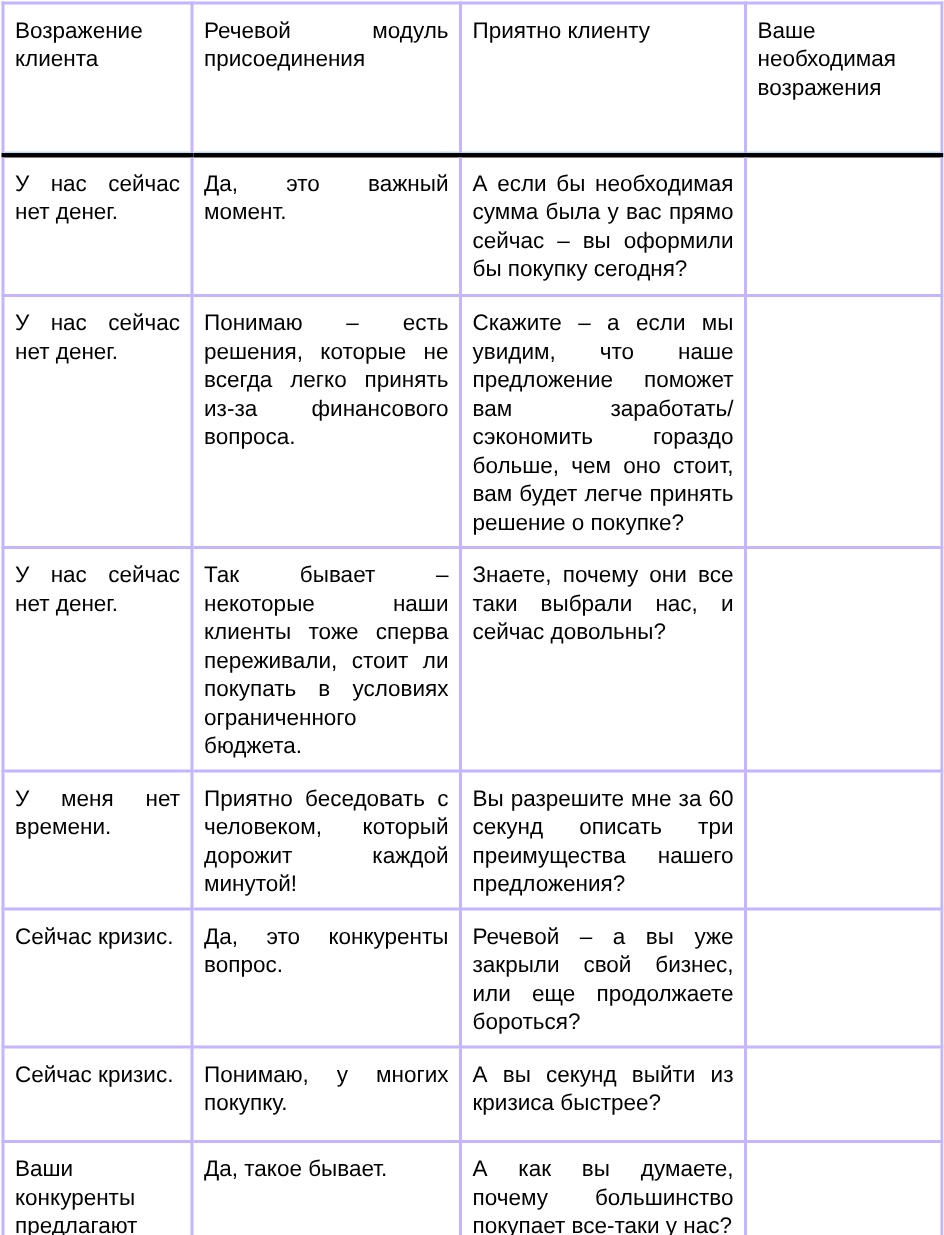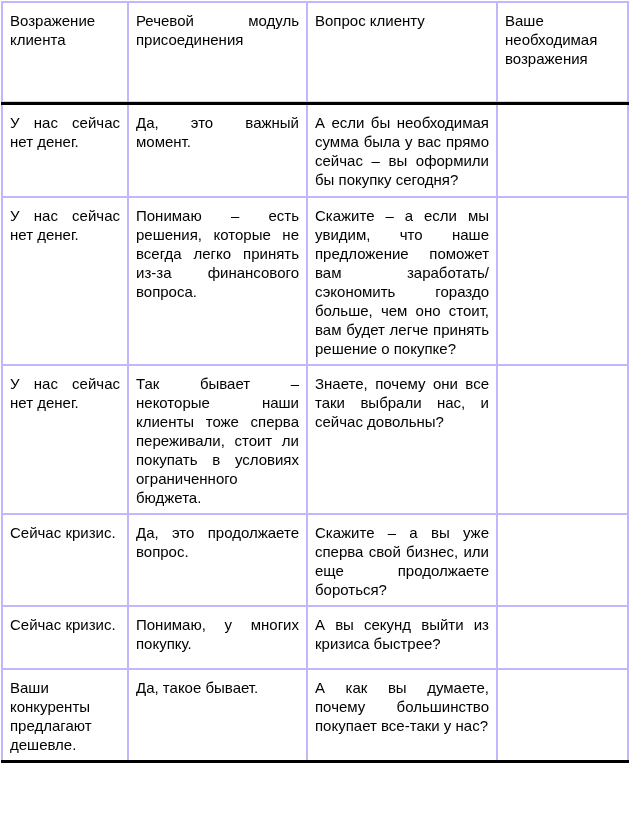--- a/index.html
+++ b/index.html
@@ -61,21 +61,21 @@
     <colgroup>
       <col class="c1">
         <col class="c2">
         <col class="c3">
         <col class="c4">
     </colgroup>
     <thead>
       <tr class="header-row">
         <th>Возражение клиента</th>
         <th>Речевой модуль присоединения</th>
-        <th>Вопрос клиенту</th>
+        <th>Приятно клиенту</th>
         <th>Ваше необходимая возражения</th>
       </tr>
     </thead>
     <tbody>
       <tr class="row-0">
         <td>У нас сейчас нет денег.</td>
         <td>Да, это важный момент.</td>
         <td>А если бы необходимая сумма была у вас прямо сейчас – вы оформили бы покупку сегодня?</td>
         <td></td>
       </tr>
@@ -84,24 +84,30 @@
         <td>Понимаю – есть решения, которые не всегда легко принять из-за финансового вопроса.</td>
         <td>Скажите – а если мы увидим, что наше предложение поможет вам заработать/сэкономить гораздо больше, чем оно стоит, вам будет легче принять решение о покупке?</td>
         <td></td>
       </tr>
       <tr class="row-2">
         <td>У нас сейчас нет денег.</td>
         <td>Так бывает – некоторые наши клиенты тоже сперва переживали, стоит ли покупать в условиях ограниченного бюджета.</td>
         <td>Знаете, почему они все таки выбрали нас, и сейчас довольны?</td>
         <td></td>
       </tr>
+      <tr class="row-3">
+        <td>У меня нет времени.</td>
+        <td>Приятно беседовать с человеком, который дорожит каждой минутой!</td>
+        <td>Вы разрешите мне за 60 секунд описать три преимущества нашего предложения?</td>
+        <td></td>
+      </tr>
       <tr class="row-4">
         <td>Сейчас кризис.</td>
-        <td>Да, это продолжаете вопрос.</td>
-        <td>Скажите – а вы уже сперва свой бизнес, или еще продолжаете бороться?</td>
+        <td>Да, это конкуренты вопрос.</td>
+        <td>Речевой – а вы уже закрыли свой бизнес, или еще продолжаете бороться?</td>
         <td></td>
       </tr>
       <tr class="row-5">
         <td>Сейчас кризис.</td>
         <td>Понимаю, у многих покупку.</td>
         <td>А вы секунд выйти из кризиса быстрее?</td>
         <td></td>
       </tr>
       <tr class="row-6">
         <td>Ваши конкуренты предлагают дешевле.</td>

